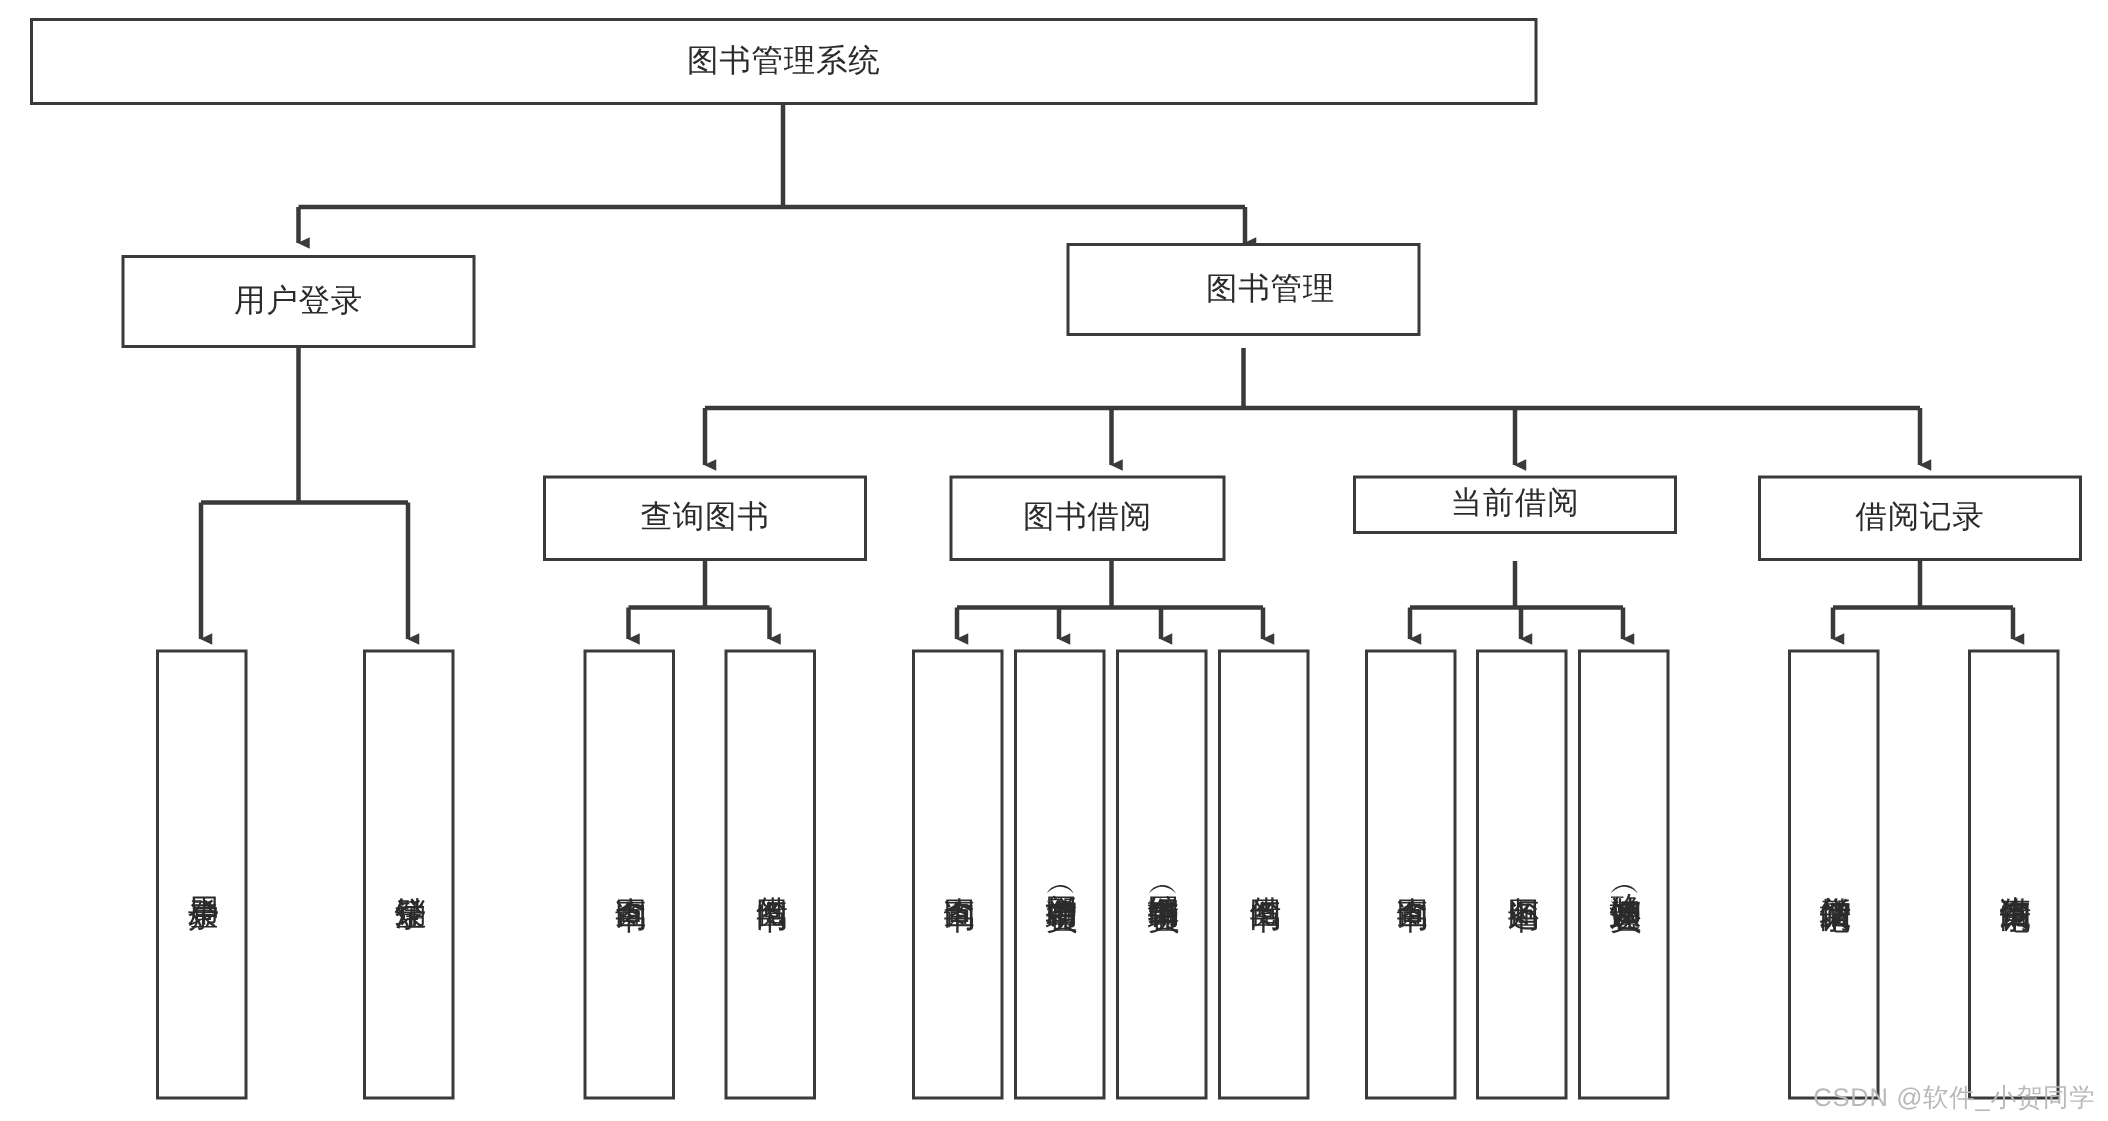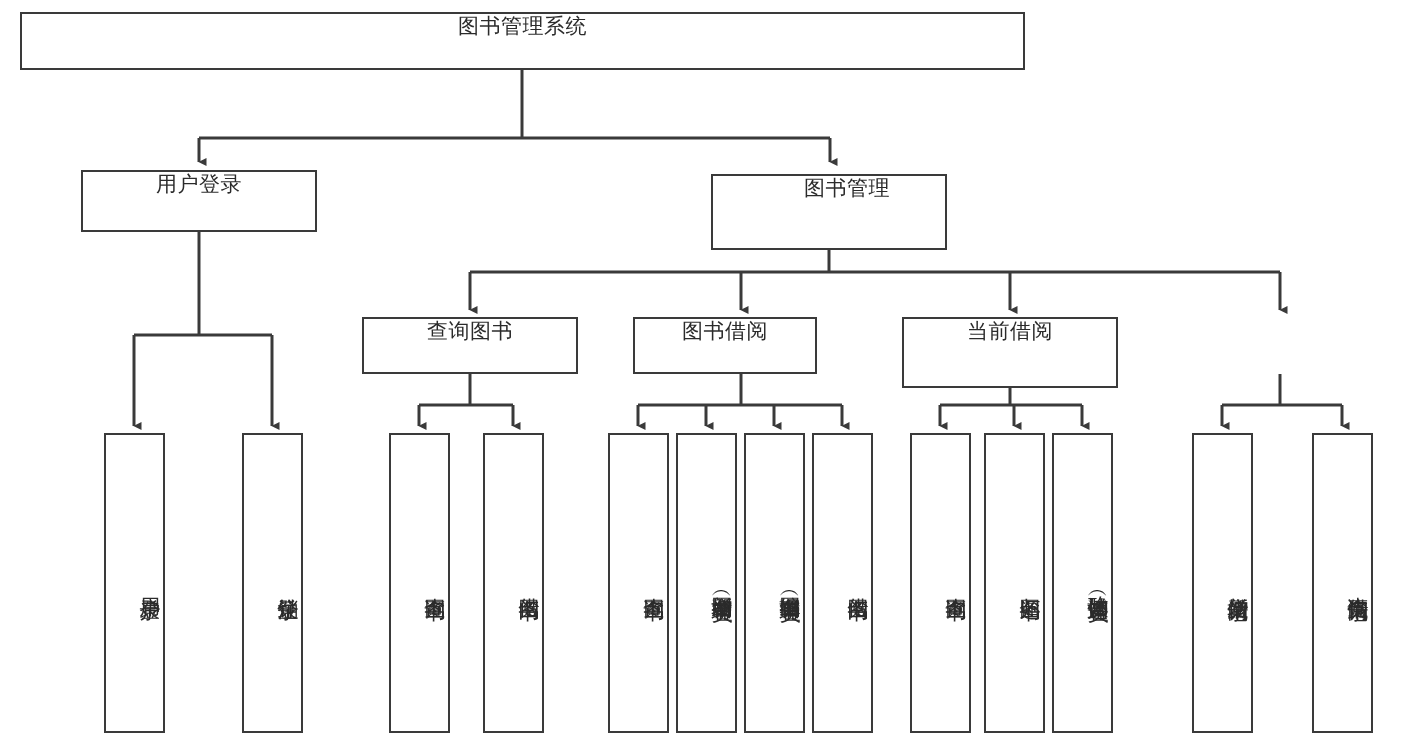--- a/index.html
+++ b/index.html
@@ -19,20 +19,21 @@
     width: 1405px;
     height: 747px;
     background: #ffffff;
   }
   .node-box {
     position: absolute;
     box-sizing: border-box;
     border: 2px solid #3a3a3a;
     background: #ffffff;
     display: flex;
+    align-items: center;
     justify-content: center;
     color: #2b2b2b;
     text-align: center;
     line-height: 1.15;
   }
   .node-box.horizontal {
     font-size: 21px;
     letter-spacing: 0.5px;
   }
   .node-box.vertical {
@@ -122,32 +123,35 @@
     </g>
   </svg>
 
   <div class="node-box horizontal" id="node-root" style="left: 20px; top: 12px; width: 1005px; height: 58px;">
     <span class="label-text">图书管理系统</span>
   </div>
 
   <div class="node-box horizontal" id="node-l2-0" style="left: 81px; top: 170px; width: 236px; height: 62px;">
     <span class="label-text">用户登录</span>
   </div>
-  <div class="node-box horizontal" id="node-l2-1" style="left: 711px; top: 174px; width: 236px; height: 76px; padding-left: 36px;">
+  <div class="node-box horizontal" id="node-l2-1" style="left: 711px; top: 162px; width: 236px; height: 62px; padding-left: 36px;">
     <span class="label-text">图书管理</span>
   </div>
 
   <div class="node-box horizontal" id="node-l3-0" style="left: 362px; top: 317px; width: 216px; height: 57px;">
     <span class="label-text">查询图书</span>
   </div>
   <div class="node-box horizontal" id="node-l3-1" style="left: 633px; top: 317px; width: 184px; height: 57px;">
     <span class="label-text">图书借阅</span>
   </div>
-  <div class="node-box horizontal" id="node-l3-2" style="left: 902px; top: 317px; width: 216px; height: 71px;">
+  <div class="node-box horizontal" id="node-l3-2" style="left: 902px; top: 317px; width: 216px; height: 39px;">
     <span class="label-text">当前借阅</span>
+  </div>
+  <div class="node-box horizontal" id="node-l3-3" style="left: 1172px; top: 317px; width: 216px; height: 57px;">
+    <span class="label-text">借阅记录</span>
   </div>
 
   <div class="node-box vertical" id="node-leaf-0" style="left: 104px; top: 433px; width: 61px; height: 300px;">
     <span class="label-text">用户登录</span>
   </div>
   <div class="node-box vertical" id="node-leaf-1" style="left: 242px; top: 433px; width: 61px; height: 300px;">
     <span class="label-text">注销登录</span>
   </div>
   <div class="node-box vertical" id="node-leaf-2" style="left: 389px; top: 433px; width: 61px; height: 300px;">
     <span class="label-text">查询图书</span>
@@ -176,14 +180,15 @@
   <div class="node-box vertical" id="node-leaf-10" style="left: 1052px; top: 433px; width: 61px; height: 300px;">
     <span class="label-text">确认归还（管理员）</span>
   </div>
   <div class="node-box vertical" id="node-leaf-11" style="left: 1192px; top: 433px; width: 61px; height: 300px;">
     <span class="label-text">新增借阅记录</span>
   </div>
   <div class="node-box vertical" id="node-leaf-12" style="left: 1312px; top: 433px; width: 61px; height: 300px;">
     <span class="label-text">查询借阅记录</span>
   </div>
 
+  <div class="watermark">CSDN @软件_小贺同学</div>
 
 </div>
 
 </body></html>

